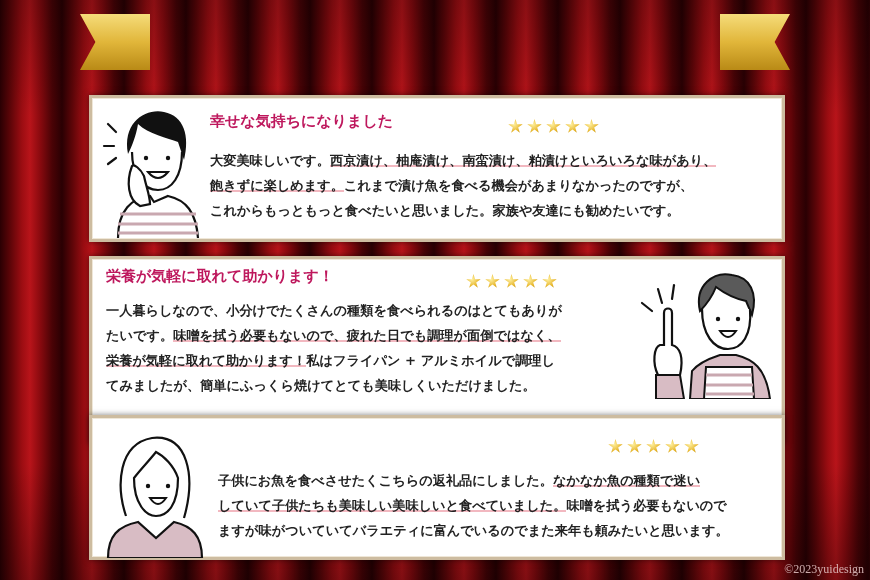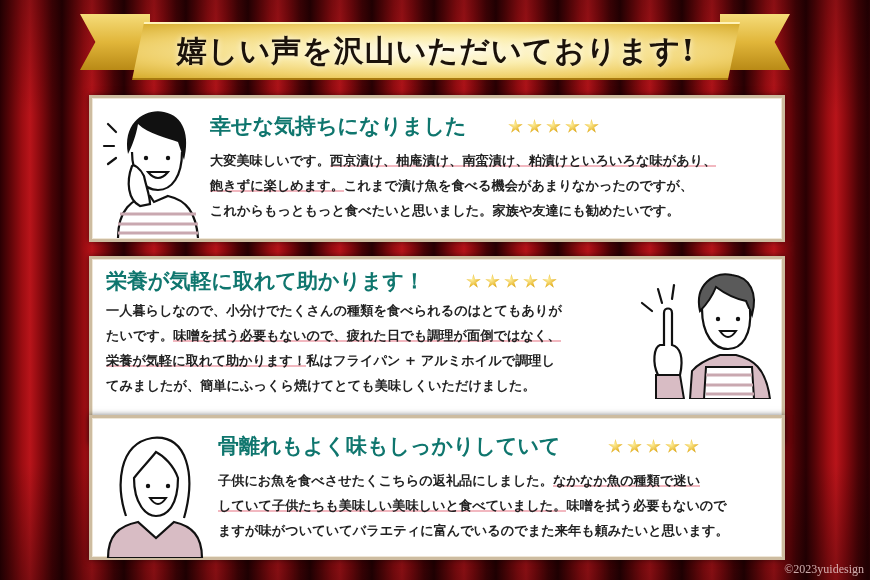--- a/index.html
+++ b/index.html
@@ -42,21 +42,21 @@
   .card {
     position:absolute; left:89px; width:696px;
     background:#fff;
     border:3px solid #cdbca0;
     box-shadow: inset 0 0 0 1px #efe7d8, 0 0 6px rgba(0,0,0,0.5);
   }
   .card1 { top:95px; height:147px; }
   .card2 { top:256px; height:188px; }
   .card3 { top:415px; height:145px; }
   .review-title {
-    position:absolute; font-weight:bold; font-size:21px; color:#0f766e; white-space:nowrap;
+    position:absolute; font-weight:bold; font-size:15px; color:#be185d; white-space:nowrap;
     font-family: Liberation Serif, serif;
   }
   .stars { position:absolute; display:flex; gap:4px; }
   .star {
     width:15px; height:15px;
     background: radial-gradient(circle at 40% 35%, #fff0a0 0%, #e6b52a 55%, #a87a10 100%);
     clip-path: polygon(50% 0%,61% 35%,98% 35%,68% 57%,79% 91%,50% 70%,21% 91%,32% 57%,2% 35%,39% 35%);
   }
   .review-body {
     position:absolute; font-size:13.2px; line-height:25px; color:#222; font-weight:bold;
@@ -72,23 +72,20 @@
   }
 </style>
 </head>
 <body>
 
 <div class="curtain-shade"></div>
 
 <div class="ribbon">
   <div class="ribbon-tail left"></div>
   <div class="ribbon-tail right"></div>
-  <div class="ribbon-main">
-    <span class="ribbon-title">嬉しい声を沢山いただいております!</span>
-  </div>
 </div>
 
 <div class="card card1">
   <svg class="avatar" style="left:6px;top:4px" width="110" height="136" viewBox="0 0 110 136">
     <g fill="none" stroke="#111" stroke-width="2.2" stroke-linecap="round">
       <path d="M10 22 L18 30"></path>
         <path d="M6 44 L16 44"></path>
         <path d="M10 62 L18 56"></path>
     </g>
     <path d="M30 52 C24 20 48 6 66 10 C86 14 92 34 86 58 L80 40 C70 36 50 32 40 22 C38 34 34 44 30 52 Z" fill="#111"></path>
@@ -159,21 +156,20 @@
 
 <div class="card card3">
   <svg class="avatar" style="left:12px;top:8px" width="100" height="132" viewBox="0 0 100 132">
     <path d="M22 90 C12 60 14 18 48 12 C84 8 92 50 80 92" fill="#fff" stroke="#111" stroke-width="2.2"></path>
     <path d="M30 52 C30 78 42 90 52 90 C64 90 74 78 74 52 C70 40 60 30 52 26 C44 36 36 44 30 52 Z" fill="#fff" stroke="#111" stroke-width="2.2"></path>
     <circle cx="44" cy="60" r="2.2" fill="#111"></circle>
       <circle cx="64" cy="60" r="2.2" fill="#111"></circle>
     <path d="M46 72 Q54 84 62 72 Z" fill="#fff" stroke="#111" stroke-width="2"></path>
     <path d="M4 132 C4 110 14 100 34 96 L52 112 L70 96 C88 100 98 110 98 132 Z" fill="#d8bcc4" stroke="#111" stroke-width="2.2"></path>
   </svg>
-  <div class="review-title" style="left:126px;top:14px">骨離れもよく味もしっかりしていて</div>
   <div class="stars" style="left:516px;top:21px">
     <span class="star"></span>
     <span class="star"></span>
     <span class="star"></span>
     <span class="star"></span>
     <span class="star"></span>
   </div>
   <div class="review-body" style="left:126px;top:50px;width:565px">
     <span>子供にお魚を食べさせたくこちらの返礼品にしました。</span><span class="hl">なかなか魚の種類で迷い</span><br>
     <span class="hl">していて子供たちも美味しい美味しいと食べていました。</span><span>味噌を拭う必要もないので</span><br>

